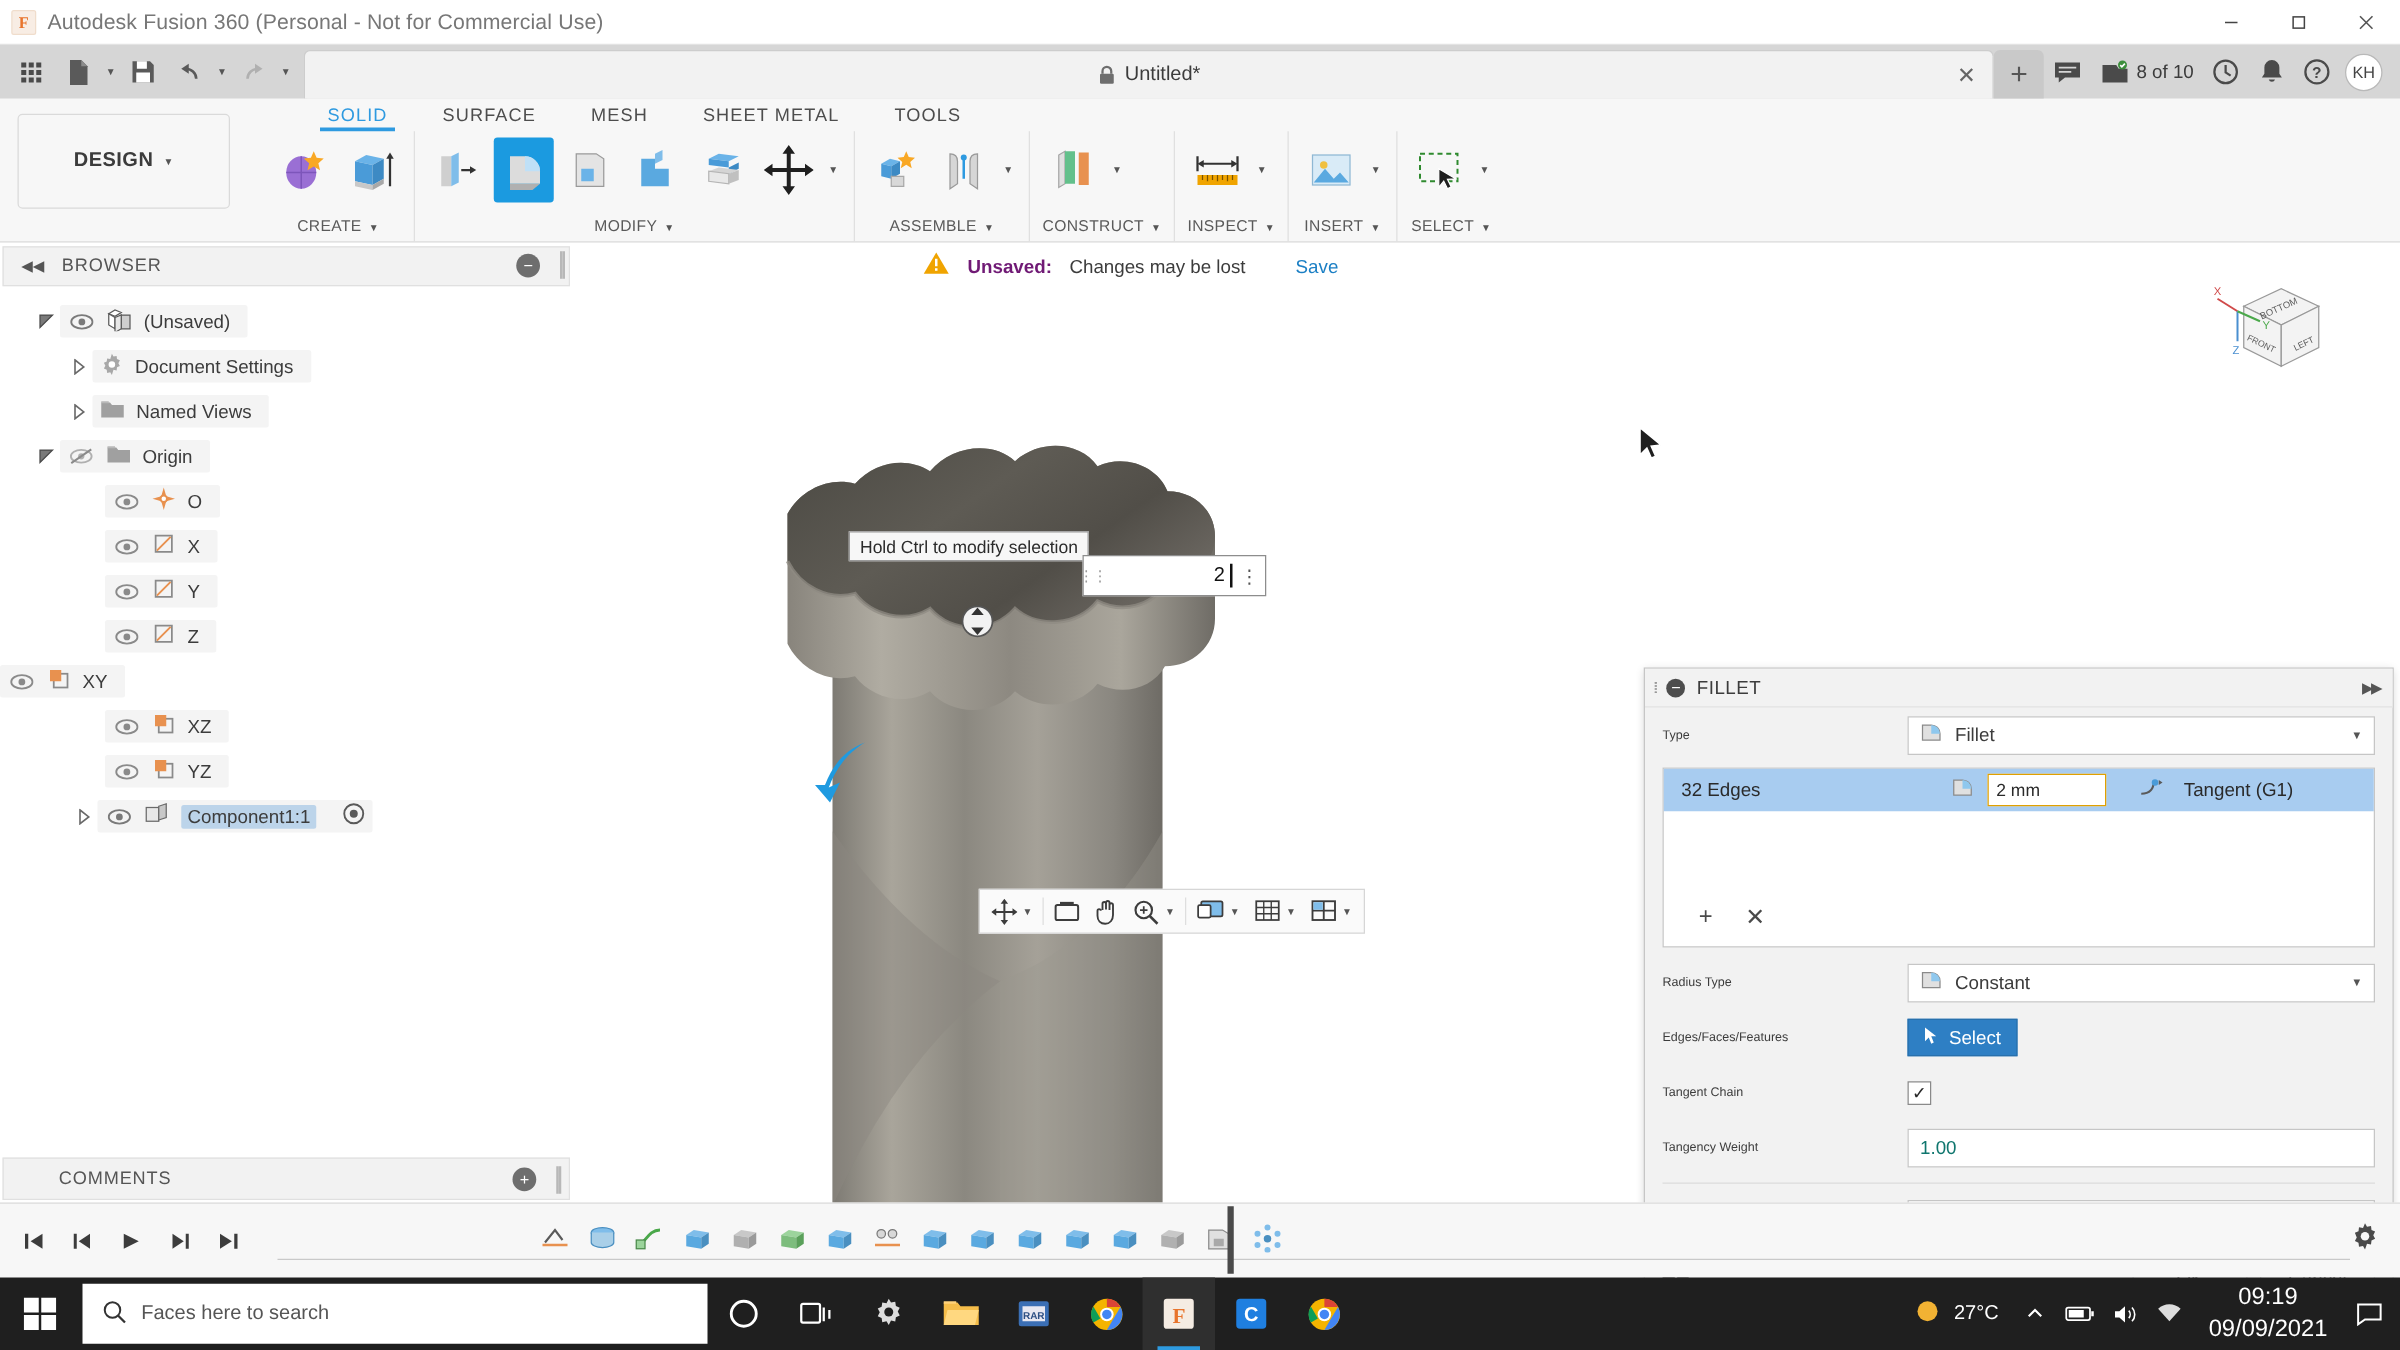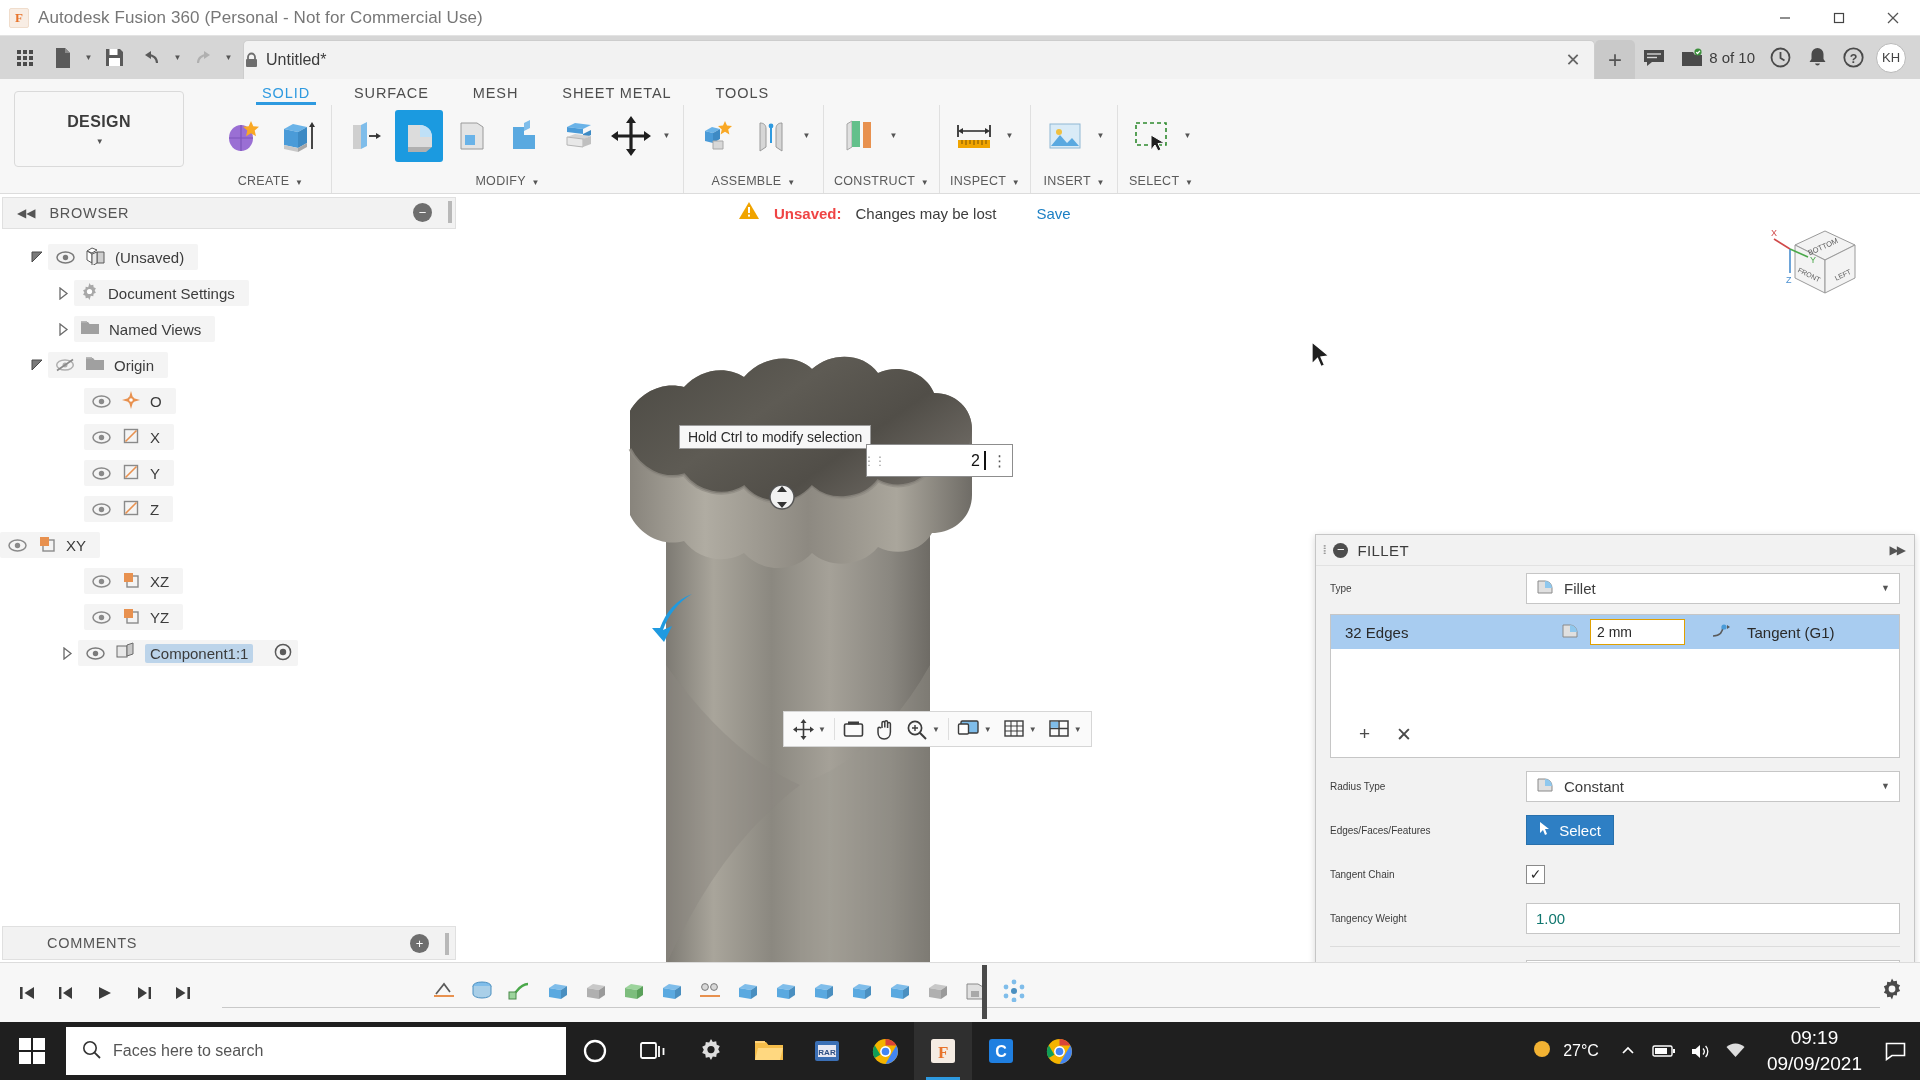--- a/index.html
+++ b/index.html
@@ -38,21 +38,21 @@
     color:#4a4a4a;
   }
   .qa-split{display:flex;align-items:center;height:43px;}
   .qa-arrow{ width:13px;height:43px;display:flex;align-items:center;justify-content:center;
              font-size:8px;color:#555;}
   .gridicon{display:grid;grid-template-columns:repeat(3,4px);grid-template-rows:repeat(3,4px);gap:2px;}
   .gridicon i{background:#4a4a4a;display:block;width:4px;height:4px;}
 
   #doctab{
     flex:1; margin:4px 0 0 8px; background:#f2f2f2; border-radius:5px 5px 0 0;
-    display:flex;align-items:center;justify-content:flex-start;position:relative;
+    display:flex;align-items:center;justify-content:center;position:relative;
     border:1px solid #cdcdcd;border-bottom:none;
   }
   #doctab .lock{margin-right:7px;display:flex;align-items:center;}
   #doctab .tabname{font-size:16px;color:#3c3c3c;}
   #tab-close{position:absolute;right:10px;top:50%;transform:translateY(-50%);
              font-size:18px;color:#666;width:22px;height:22px;display:flex;
              align-items:center;justify-content:center;}
   #tab-add{width:40px;display:flex;align-items:center;justify-content:center;
            font-size:24px;color:#555;font-weight:300;margin-top:4px;
            background:#c9c9c9;border-radius:5px 5px 0 0;}
@@ -63,21 +63,21 @@
   #avatar{width:30px;height:30px;border-radius:50%;background:#fff;border:1px solid #b9b9b9;
           display:flex;align-items:center;justify-content:center;font-size:13px;color:#444;
           margin-left:4px;margin-right:8px;}
 
   
   #ribbon{background:#f7f7f7;height:115px;display:flex;border-bottom:1px solid #dcdcdc;
           position:relative;}
   #design-chip{
     width:170px;height:76px;margin:12px 8px 0 14px;border:1px solid #dadada;border-radius:4px;
     background:#f7f7f7;display:flex;align-items:center;justify-content:center;gap:6px;
-    font-size:16px;font-weight:bold;color:#3c3c3c;letter-spacing:.4px;flex-direction:column;
+    font-size:16px;font-weight:bold;color:#3c3c3c;letter-spacing:.4px;
   }
   #ribbon-main{flex:1;display:flex;flex-direction:column;}
   #ribbon-tabs{display:flex;height:26px;align-items:flex-end;padding-left:48px;gap:0;}
   .rtab{font-size:14.5px;color:#4d4d4d;letter-spacing:.9px;padding:0 22px 4px 22px;
         position:relative;white-space:nowrap;}
   .rtab.active{color:#2e9ae0;}
   .rtab.active::after{content:"";position:absolute;left:16px;right:16px;bottom:0;height:3px;background:#2e9ae0;}
   #ribbon-panels{flex:1;display:flex;align-items:stretch;padding-left:18px;}
   .panel{display:flex;flex-direction:column;justify-content:space-between;
          border-right:1px solid #e0e0e0;padding:0 10px;}
@@ -114,21 +114,21 @@
             border:1px solid #e0e0e0;display:flex;align-items:center;padding-left:44px;}
   #comments .lbl{font-size:14.5px;color:#555;letter-spacing:.7px;}
   #comments-pin{position:absolute;right:26px;top:7px;width:19px;height:19px;border-radius:50%;
                 background:#6e6e6e;color:#fff;display:flex;align-items:center;justify-content:center;font-size:13px;line-height:1;}
   #comments-edge{position:absolute;right:6px;top:6px;width:4px;height:22px;border-left:2px solid #b8b8b8;border-right:2px solid #b8b8b8;}
 
   
   #banner{position:absolute;left:718px;top:0;width:450px;height:36px;background:#fff;
           display:flex;align-items:center;gap:14px;padding-left:20px;font-size:15px;}
   #banner .warn{color:#f0a400;font-size:17px;}
-  #banner .b1{font-weight:bold;color:#ef4444;}
+  #banner .b1{font-weight:bold;color:#701a75;}
   #banner .b2{color:#3c3c3c;}
   #banner .b3{color:#1b7fc4;margin-left:26px;}
 
   
   #viewcube{position:absolute;right:40px;top:10px;width:120px;height:110px;}
 
   
   #model{position:absolute;left:600px;top:0;width:480px;bottom:0;}
 
   

